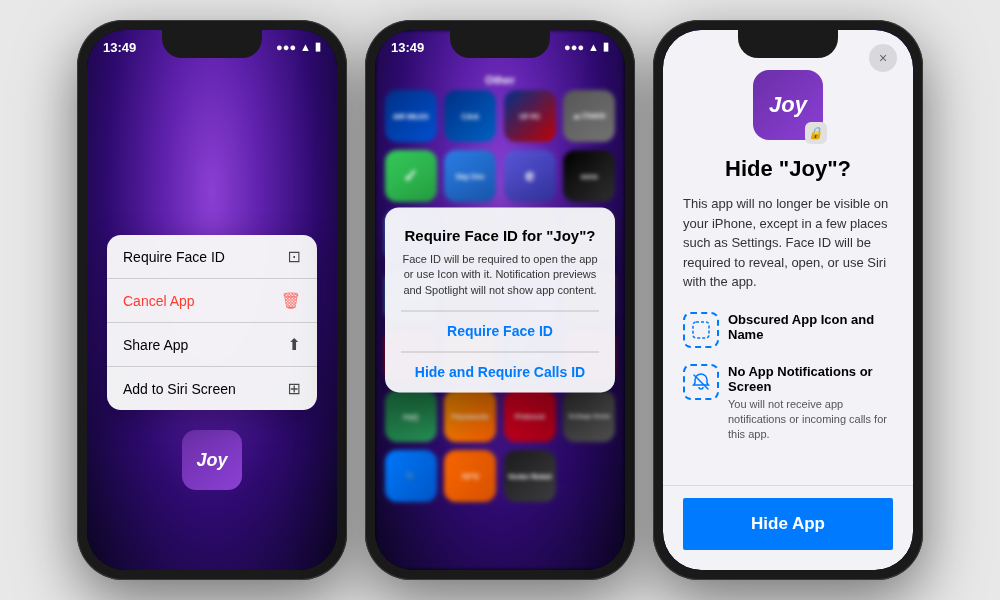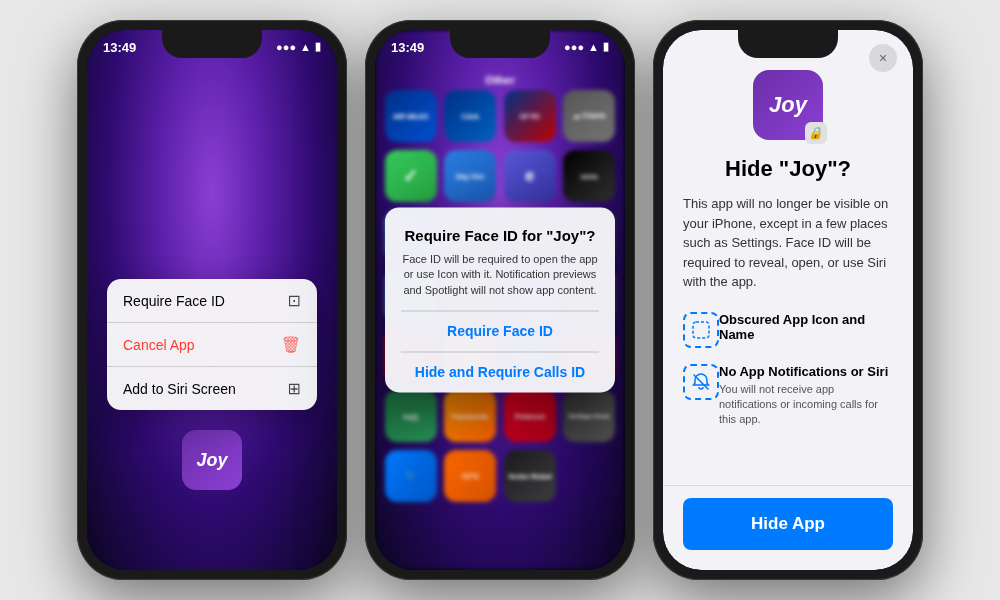--- a/index.html
+++ b/index.html
@@ -268,21 +268,21 @@
     }
     .hide-description {
       font-size: 13px;
       color: #333;
       line-height: 1.5;
       margin-bottom: 20px;
     }
     .hide-feature {
       display: flex;
       align-items: flex-start;
-      gap: 0;
+      gap: 9px;
       margin-bottom: 16px;
     }
     .hide-feature-icon {
       width: 36px;
       height: 36px;
       border: 2px dashed #007AFF;
       border-radius: 8px;
       display: flex;
       align-items: center;
       justify-content: center;
@@ -305,21 +305,21 @@
       line-height: 1.4;
     }
     .hide-dialog-footer {
       padding: 12px 20px 20px;
       border-top: 0.5px solid rgba(0,0,0,0.1);
     }
     .hide-app-btn {
       width: 100%;
       padding: 16px;
       background: #007AFF;
-      border-radius: 8px;
+      border-radius: 2px;
       color: white;
       font-size: 17px;
       font-weight: 600;
       text-align: center;
       cursor: pointer;
     }
 
     
     .app-air-miles { background: linear-gradient(135deg, #003087, #0050d0); }
     .app-caa { background: linear-gradient(135deg, #003087, #0060c0); }
@@ -364,20 +364,24 @@
       <div class="context-menu">
         <div class="context-menu-item">
           <span>Require Face ID</span>
           <span class="context-menu-icon">⊡</span>
         </div>
         <div class="context-menu-item delete">
           <span>Cancel App</span>
           <span class="context-menu-icon">🗑</span>
         </div>
         <div class="context-menu-item">
+          <span>Share App</span>
+          <span class="context-menu-icon">⬆</span>
+        </div>
+        <div class="context-menu-item">
           <span>Add to Siri Screen</span>
           <span class="context-menu-icon">⊞</span>
         </div>
       </div>
     </div>
   </div>
 </div>
 
 <div class="phone-frame">
   <div class="phone-screen">
@@ -534,21 +538,21 @@
 
           <div class="hide-feature">
             <div class="hide-feature-icon notifications">
               <svg width="20" height="20" viewBox="0 0 20 20" fill="none">
                 <path d="M3 3L17 17" stroke="#007AFF" stroke-width="1.5" stroke-linecap="round"></path>
                 <path d="M10 2a6 6 0 0 1 6 6v3l1.5 2H2.5L4 11V8a6 6 0 0 1 6-6z" stroke="#007AFF" stroke-width="1.5" fill="none"></path>
                 <path d="M8 15a2 2 0 0 0 4 0" stroke="#007AFF" stroke-width="1.5" fill="none"></path>
               </svg>
             </div>
             <div class="hide-feature-text">
-              <h4>No App Notifications or Siri</h4>
+              <h4>No App Notifications or Screen</h4>
               <p>You will not receive app notifications or incoming calls for this app.</p>
             </div>
           </div>
         </div>
 
         <div class="hide-dialog-footer">
           <div class="hide-app-btn">Hide App</div>
         </div>
       </div>
     </div>

